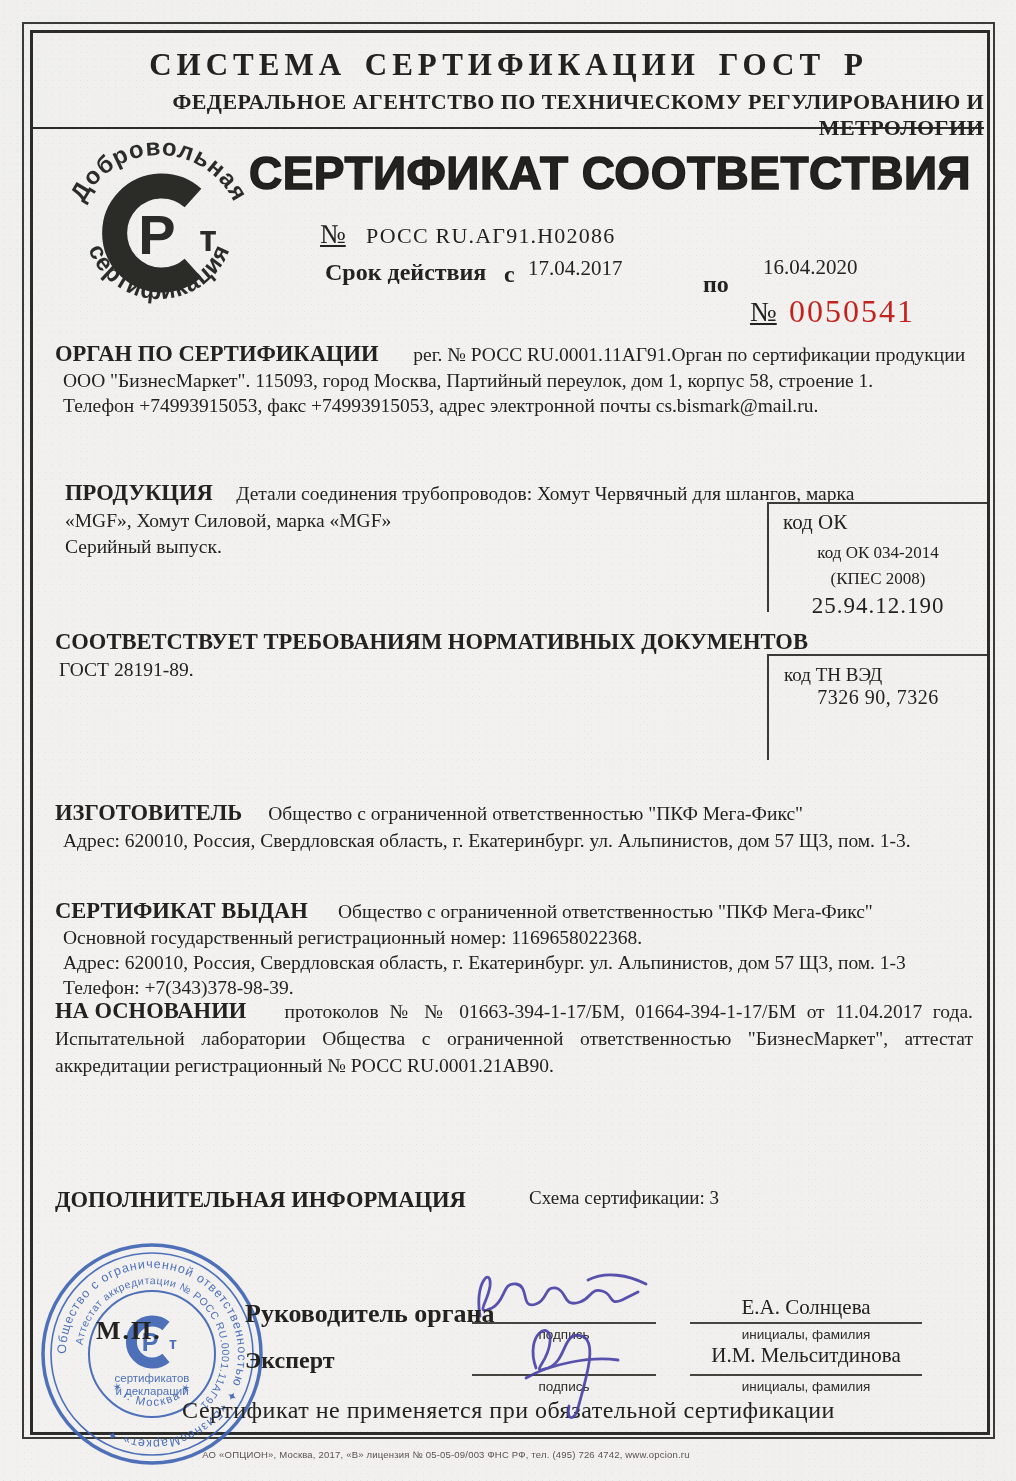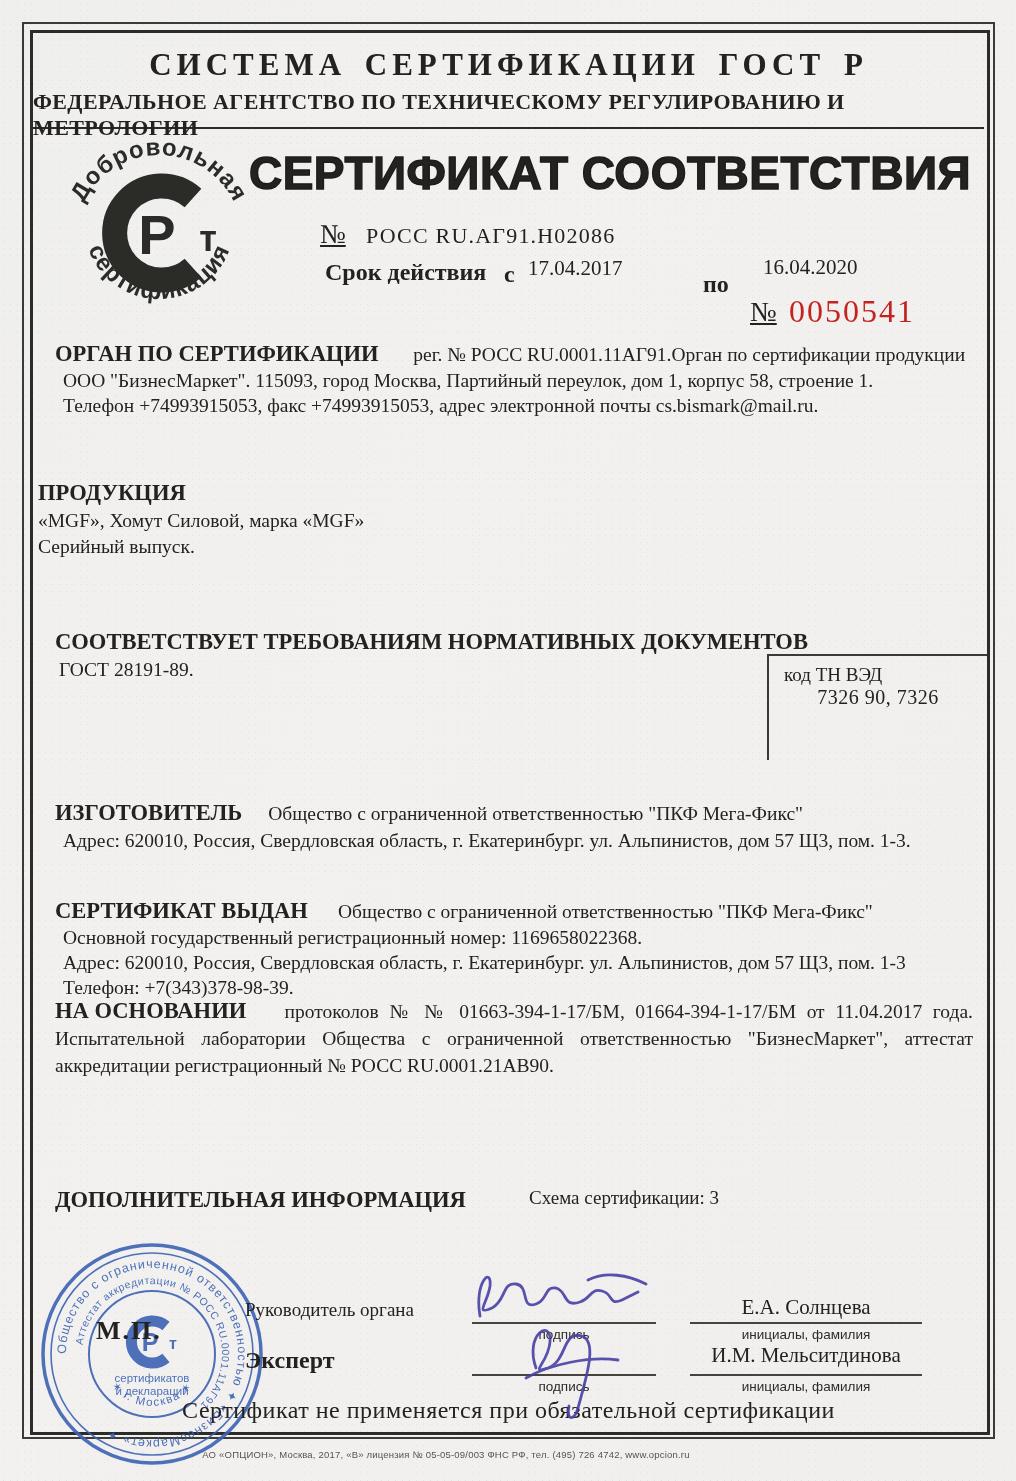--- a/index.html
+++ b/index.html
@@ -13,41 +13,41 @@
     background-size:7px 7px, 11px 13px, 100% 100%;
     font-family:"Liberation Serif", serif;color:#23221f;
   }
   .abs{position:absolute;}
   
   #border-outer{left:22px;top:22px;width:969px;height:1413px;border:2px solid #3a3a37;}
   #border-inner{left:30px;top:30px;width:954px;height:1399px;border:3px solid #2b2b28;}
   #header-divider{left:33px;top:127px;width:951px;border-top:2px solid #2b2b28;}
   
   #hdr1{left:33px;top:47px;width:951px;text-align:center;font-size:31px;font-weight:bold;letter-spacing:5px;word-spacing:6px;}
-  #hdr2{left:33px;top:89px;width:951px;text-align:left;font-size:22px;font-weight:bold;letter-spacing:.4px;}
+  #hdr2{left:33px;top:89px;width:951px;text-align:right;font-size:22px;font-weight:bold;letter-spacing:.4px;}
   
   #title{left:248px;top:146px;width:724px;text-align:center;font-family:"Liberation Sans",sans-serif;
          font-size:46px;font-weight:bold;-webkit-text-stroke:1.4px #1c1c1a;letter-spacing:.5px;}
   
   #no-label{left:320px;top:219px;font-size:27px;}
   #no-value{left:366px;top:223px;font-size:22px;letter-spacing:1.2px;}
   #term-label{left:325px;top:259px;font-size:24px;font-weight:bold;}
   #term-c{left:504px;top:261px;font-size:24px;font-weight:bold;}
   #term-from{left:528px;top:256px;font-size:21px;}
   #term-po{left:703px;top:271px;font-size:24px;font-weight:bold;}
   #term-to{left:763px;top:255px;font-size:21px;}
   #blank-no-label{left:750px;top:296px;font-size:28px;}
   #blank-no{left:789px;top:293px;font-family:Liberation Serif, serif;font-size:32px;letter-spacing:2px;}
   
   .sect-h{font-size:24px;font-weight:bold;display:inline-block;transform:scaleX(.94);transform-origin:left;white-space:nowrap;}
   .body-t{font-size:19.5px;}
   .row{display:flex;align-items:baseline;gap:14px;white-space:nowrap;}
   #sec-organ{left:55px;top:340px;width:915px;}
   #sec-organ .ln{margin-top:3px;padding-left:8px;}
-  #sec-prod{left:38px;top:479px;width:730px;}
+  #sec-prod{left:65px;top:479px;width:730px;}
   #sec-prod .ln{margin-top:4px;}
   .codebox{border-left:2px solid #3a3a37;border-top:2px solid #3a3a37;}
   #box-ok{left:767px;top:502px;width:218px;height:108px;}
   #box-ok .lbl{margin:6px 0 0 14px;font-size:21px;}
   #box-ok .c1{text-align:center;font-size:17px;margin-top:8px;}
   #box-ok .c2{text-align:center;font-size:17px;margin-top:6px;}
   #box-ok .val{text-align:center;font-size:23px;margin-top:4px;letter-spacing:1px;}
   #sec-conf{left:55px;top:628px;width:915px;}
   #sec-conf .ln{margin-top:4px;padding-left:4px;}
   #box-tnved{left:767px;top:654px;width:218px;height:104px;}
@@ -56,21 +56,21 @@
   #sec-man{left:55px;top:799px;width:915px;}
   #sec-man .ln{margin-top:4px;padding-left:8px;}
   #sec-issued{left:55px;top:897px;width:915px;}
   #sec-issued .ln{margin-top:3px;padding-left:8px;}
   #sec-basis{left:55px;top:997px;width:918px;text-align:justify;line-height:26px;}
   #sec-basis .sect-h{margin-right:26px;}
   #sec-add{left:55px;top:1186px;width:915px;}
   #sec-add .inline{font-size:19px;position:relative;top:-3px;margin-left:23px;}
   
   #mp{left:96px;top:1316px;font-size:26px;font-weight:bold;letter-spacing:2px;z-index:6;}
-  #lbl-head{left:245px;top:1299px;font-size:19px;font-weight:normal;z-index:6;}
+  #lbl-head{left:245px;top:1299px;font-size:26px;font-weight:bold;z-index:6;}
   #lbl-expert{left:245px;top:1347px;font-size:24px;font-weight:bold;z-index:6;}
   .sigline{border-bottom:2px solid #45443f;z-index:2;}
   #sl1{left:472px;top:1300px;width:184px;height:22px;}
   #sl1b{left:690px;top:1300px;width:232px;height:22px;}
   #sl2{left:472px;top:1352px;width:184px;height:22px;}
   #sl2b{left:690px;top:1352px;width:232px;height:22px;}
   .sublabel{font-family:"Liberation Sans",sans-serif;font-size:13.5px;text-align:center;color:#2c2b28;}
   #sub1{left:472px;top:1327px;width:184px;}
   #sub1b{left:690px;top:1327px;width:232px;}
   #sub2{left:472px;top:1379px;width:184px;}
@@ -133,25 +133,32 @@
       <span class="sect-h">ОРГАН ПО СЕРТИФИКАЦИИ</span>
       <span class="body-t">рег. № РОСС RU.0001.11АГ91.Орган по сертификации продукции</span>
     </div>
     <div class="ln body-t">ООО "БизнесМаркет". 115093, город Москва, Партийный переулок, дом 1, корпус 58, строение 1.</div>
     <div class="ln body-t">Телефон +74993915053, факс +74993915053, адрес электронной почты cs.bismark@mail.ru.</div>
   </div>
 
   <div id="sec-prod" class="abs">
     <div class="row">
       <span class="sect-h">ПРОДУКЦИЯ</span>
+      <span class="body-t">Детали соединения трубопроводов: Хомут Червячный для шлангов, марка</span>
     </div>
     <div class="ln body-t">«MGF», Хомут Силовой, марка «MGF»</div>
     <div class="ln body-t">Серийный выпуск.</div>
   </div>
 
+  <div id="box-ok" class="abs codebox">
+    <div class="lbl">код ОК</div>
+    <div class="c1">код ОК 034-2014</div>
+    <div class="c2">(КПЕС 2008)</div>
+    <div class="val">25.94.12.190</div>
+  </div>
 
   <div id="sec-conf" class="abs">
     <div><span class="sect-h">СООТВЕТСТВУЕТ ТРЕБОВАНИЯМ НОРМАТИВНЫХ ДОКУМЕНТОВ</span></div>
     <div class="ln body-t">ГОСТ 28191-89.</div>
   </div>
 
   <div id="box-tnved" class="abs codebox">
     <div class="lbl">код ТН ВЭД</div>
     <div class="val">7326 90, 7326</div>
   </div>

